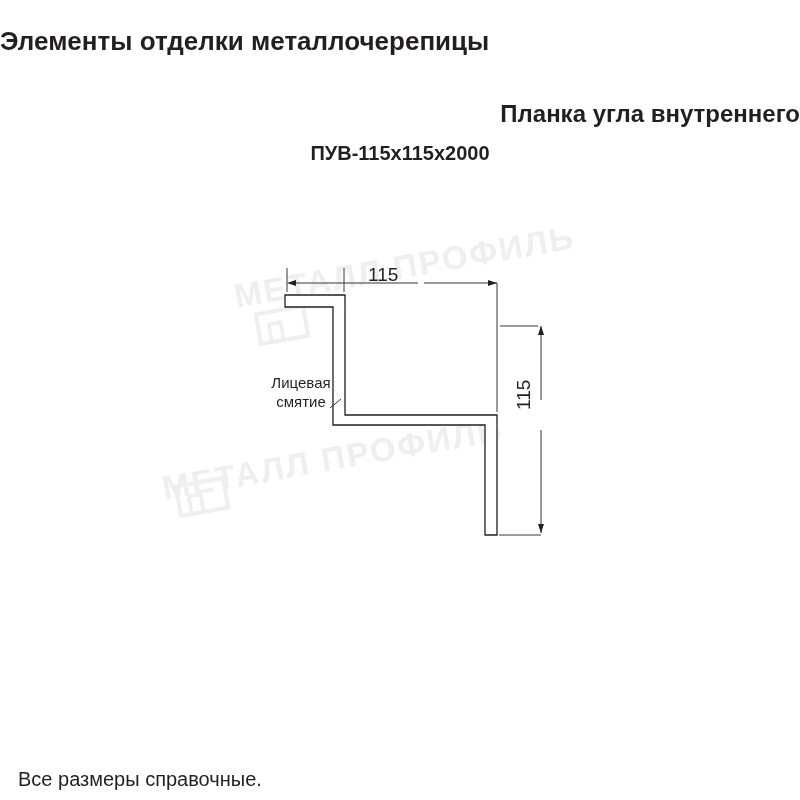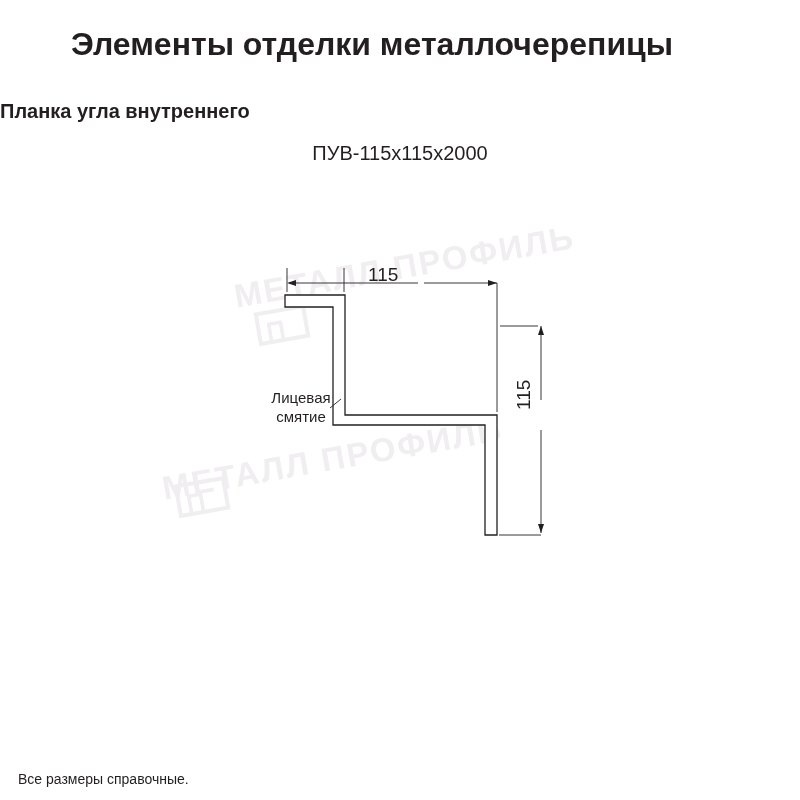--- a/index.html
+++ b/index.html
@@ -20,42 +20,41 @@
     position: absolute;
     inset: 0;
   }
 
   
   .title-main {
     position: absolute;
     top: 26px;
     left: 0;
     width: 744px;
-    text-align: center;
-    font-size: 32px;
+    font-size: 26px;
     font-weight: bold;
     letter-spacing: 0px;
   }
   .title-sub {
     position: absolute;
     top: 100px;
     left: 0;
     width: 800px;
-    text-align: left;
-    font-size: 20px;
+    text-align: right;
+    font-size: 24px;
     font-weight: bold;
   }
   .title-code {
     position: absolute;
     top: 142px;
     left: 0;
     width: 800px;
     text-align: center;
     font-size: 20px;
-    font-weight: normal;
+    font-weight: bold;
   }
 
   
   .watermark {
     position: absolute;
     color: #f0eef0;
     font-size: 33px;
     font-weight: bold;
     letter-spacing: 2px;
     white-space: nowrap;
@@ -122,34 +121,34 @@
     top: 264px;
   }
   .label-right {
     left: 513px;
     top: 410px;
     transform: rotate(-90deg);
     transform-origin: left top;
   }
   .label-face {
     left: 256px;
-    top: 388px;
+    top: 373px;
     font-size: 15px;
     line-height: 19px;
     text-align: center;
     width: 90px;
     white-space: normal;
   }
 
   
   .footer {
     position: absolute;
     left: 18px;
     bottom: 10px;
-    font-size: 14px;
+    font-size: 20px;
     line-height: 21px;
     color: #231f20;
   }
 </style>
 </head>
 <body>
 
 <div class="page">
 
   <div class="watermark wm-1">МЕТАЛЛ ПРОФИЛЬ</div>

